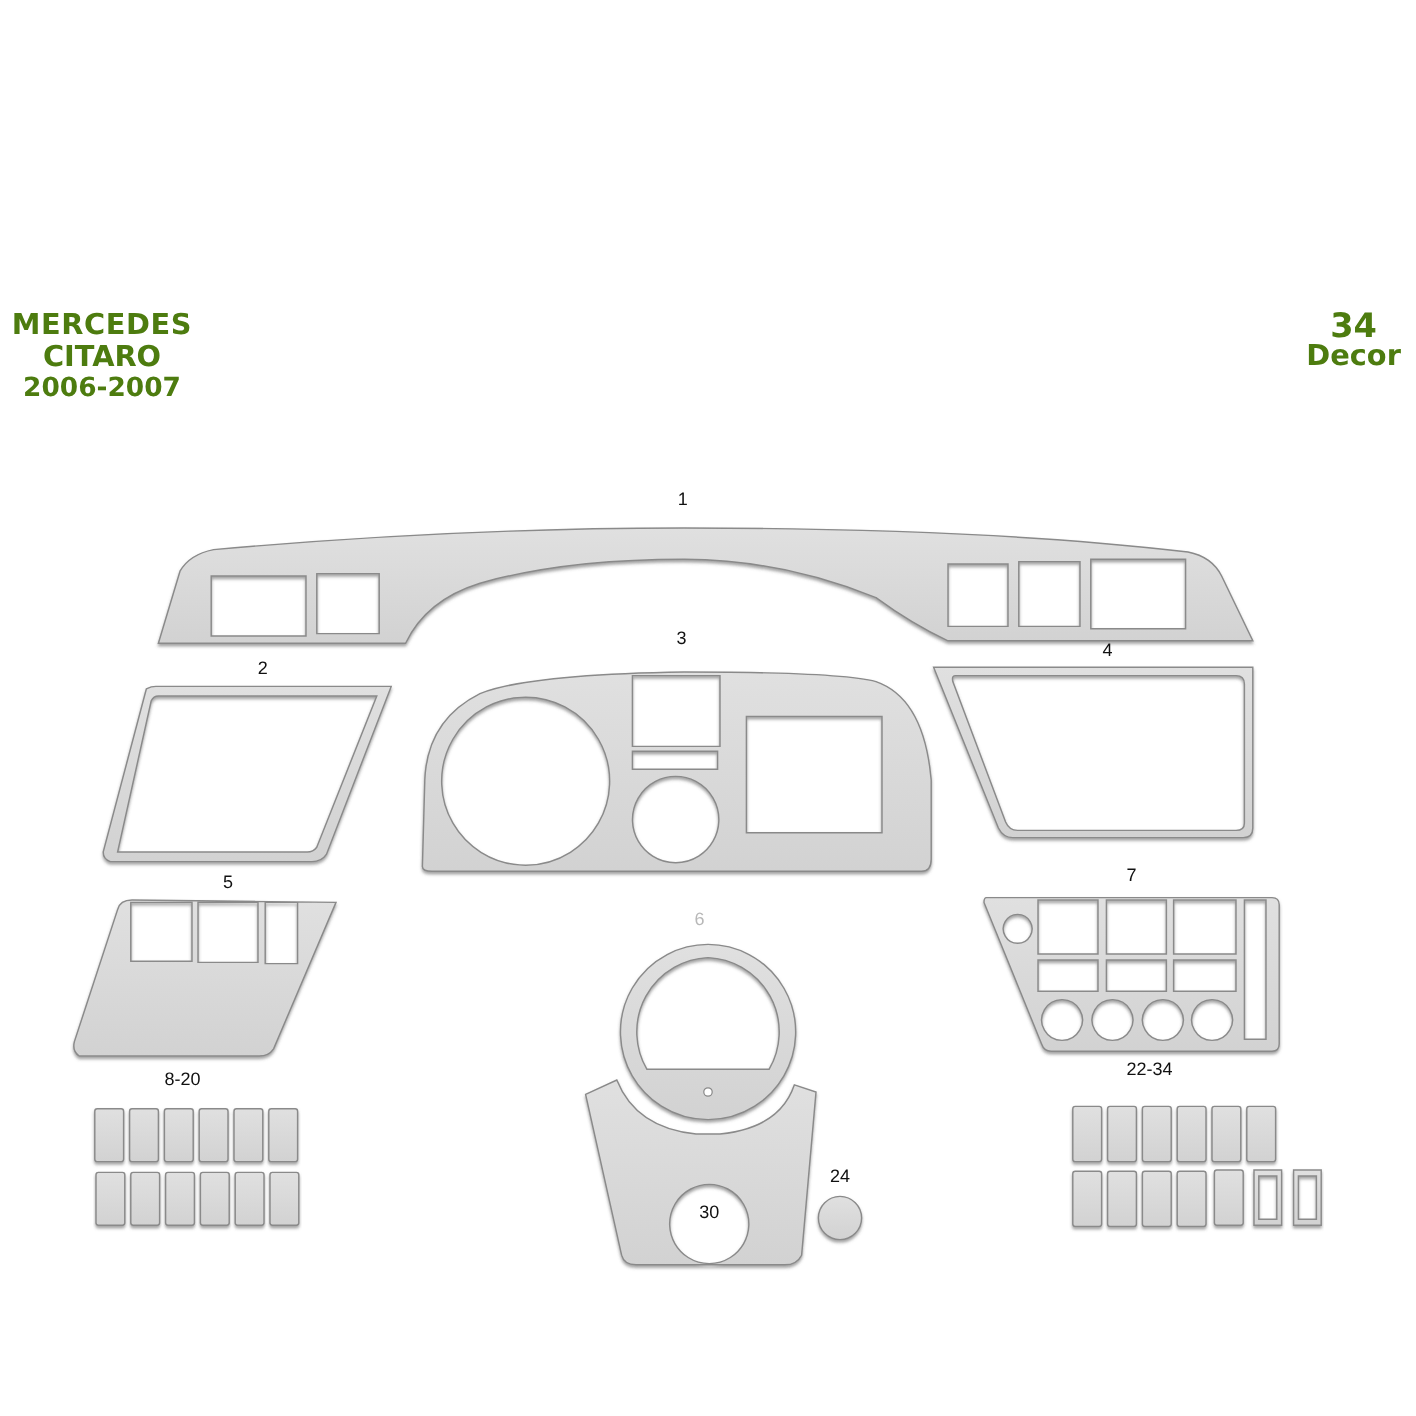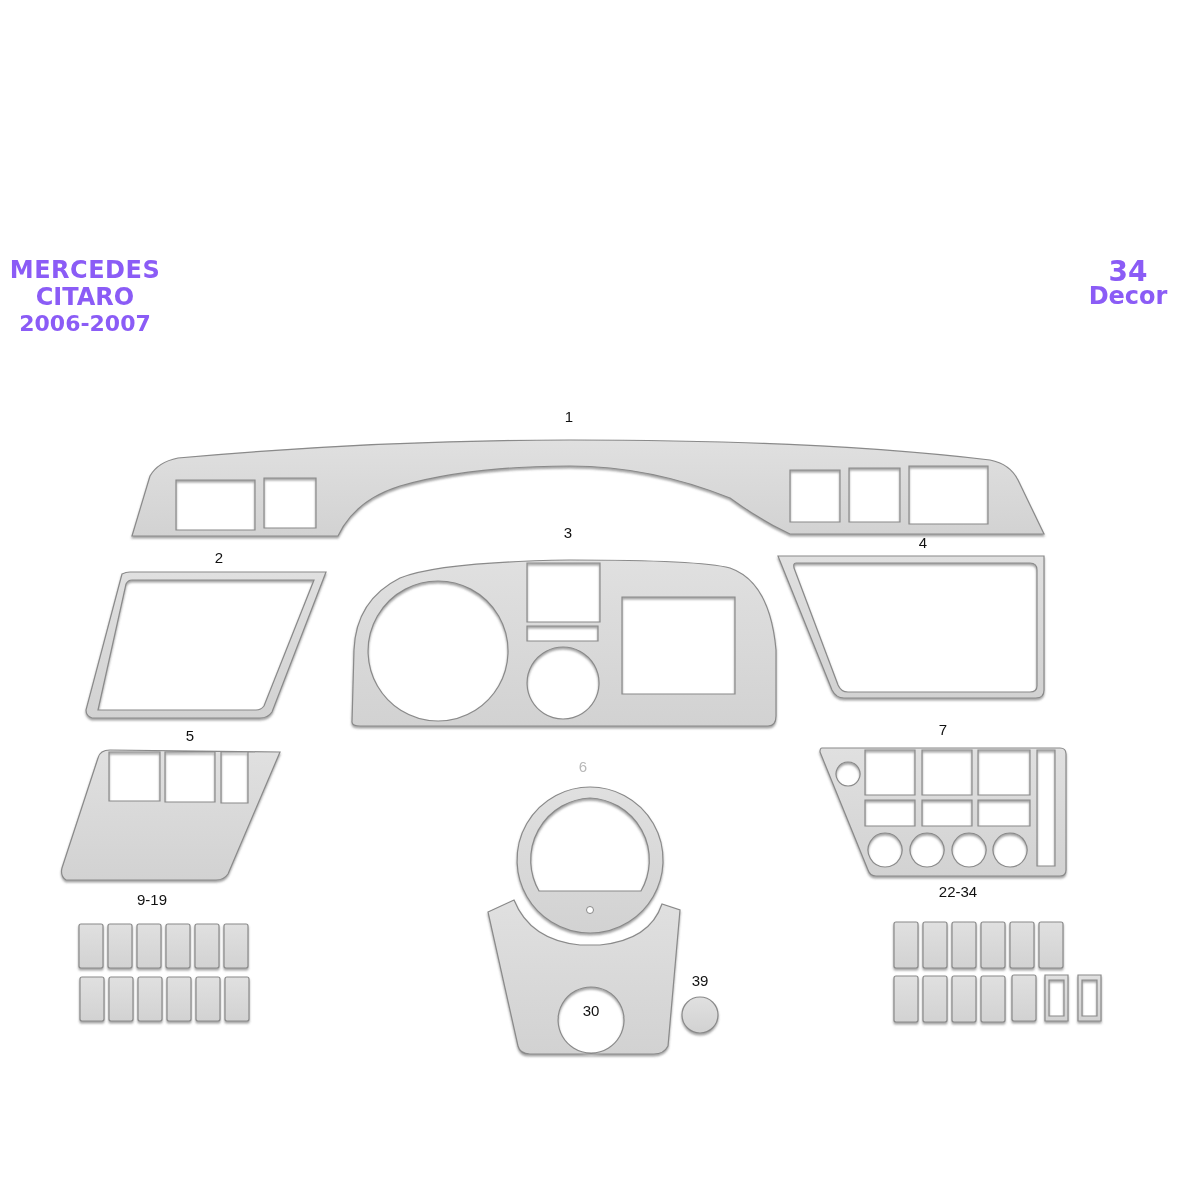--- a/index.html
+++ b/index.html
@@ -1,17 +1,17 @@
 <!DOCTYPE html>
 <html><head>
 <meta charset="utf-8">
 <style>
   html, body { margin:0; padding:0; background:#ffffff; }
   body { width:1180px; height:1180px; position:relative; overflow:hidden; font-family:"Liberation Sans", sans-serif; }
-  .title { position:absolute; font-family:"DejaVu Sans", sans-serif; font-weight:bold; color:#8b5cf6; text-align:center; line-height:1; }
+  .title { position:absolute; font-family:"DejaVu Sans", sans-serif; font-weight:bold; color:#4d7c0f; text-align:center; line-height:1; }
   #brand { left:0; top:258px; width:170px; }
   #brand .l1 { font-size:24px; letter-spacing:0.5px; display:block; }
   #brand .l2 { font-size:24px; display:block; margin-top:3px; }
   #brand .l3 { font-size:22px; display:block; margin-top:4px; }
   #count { right:0; top:258px; width:104px; }
   #count .n { font-size:28px; display:block; }
   #count .d { font-size:24px; display:block; margin-top:-2px; }
   .lbl { position:absolute; font-size:15px; color:#111; transform:translateX(-50%); white-space:nowrap; }
   .lbl.faded { color:#b8b8b8; }
   svg#parts { position:absolute; left:0; top:0; }
@@ -130,16 +130,16 @@
   </g>
 </svg>
 
 <span class="lbl" style="left:569px; top:408px;">1</span>
 <span class="lbl" style="left:219px; top:549px;">2</span>
 <span class="lbl" style="left:568px; top:524px;">3</span>
 <span class="lbl" style="left:923px; top:534px;">4</span>
 <span class="lbl" style="left:190px; top:727px;">5</span>
 <span class="lbl faded" style="left:583px; top:758px;">6</span>
 <span class="lbl" style="left:943px; top:721px;">7</span>
-<span class="lbl" style="left:152px; top:891px;">9-19</span>
+<span class="lbl" style="left:152px; top:891px;">8-20</span>
 <span class="lbl" style="left:591px; top:1002px;">30</span>
-<span class="lbl" style="left:700px; top:972px;">39</span>
+<span class="lbl" style="left:700px; top:972px;">24</span>
 <span class="lbl" style="left:958px; top:883px;">22-34</span>
 
 </body></html>

